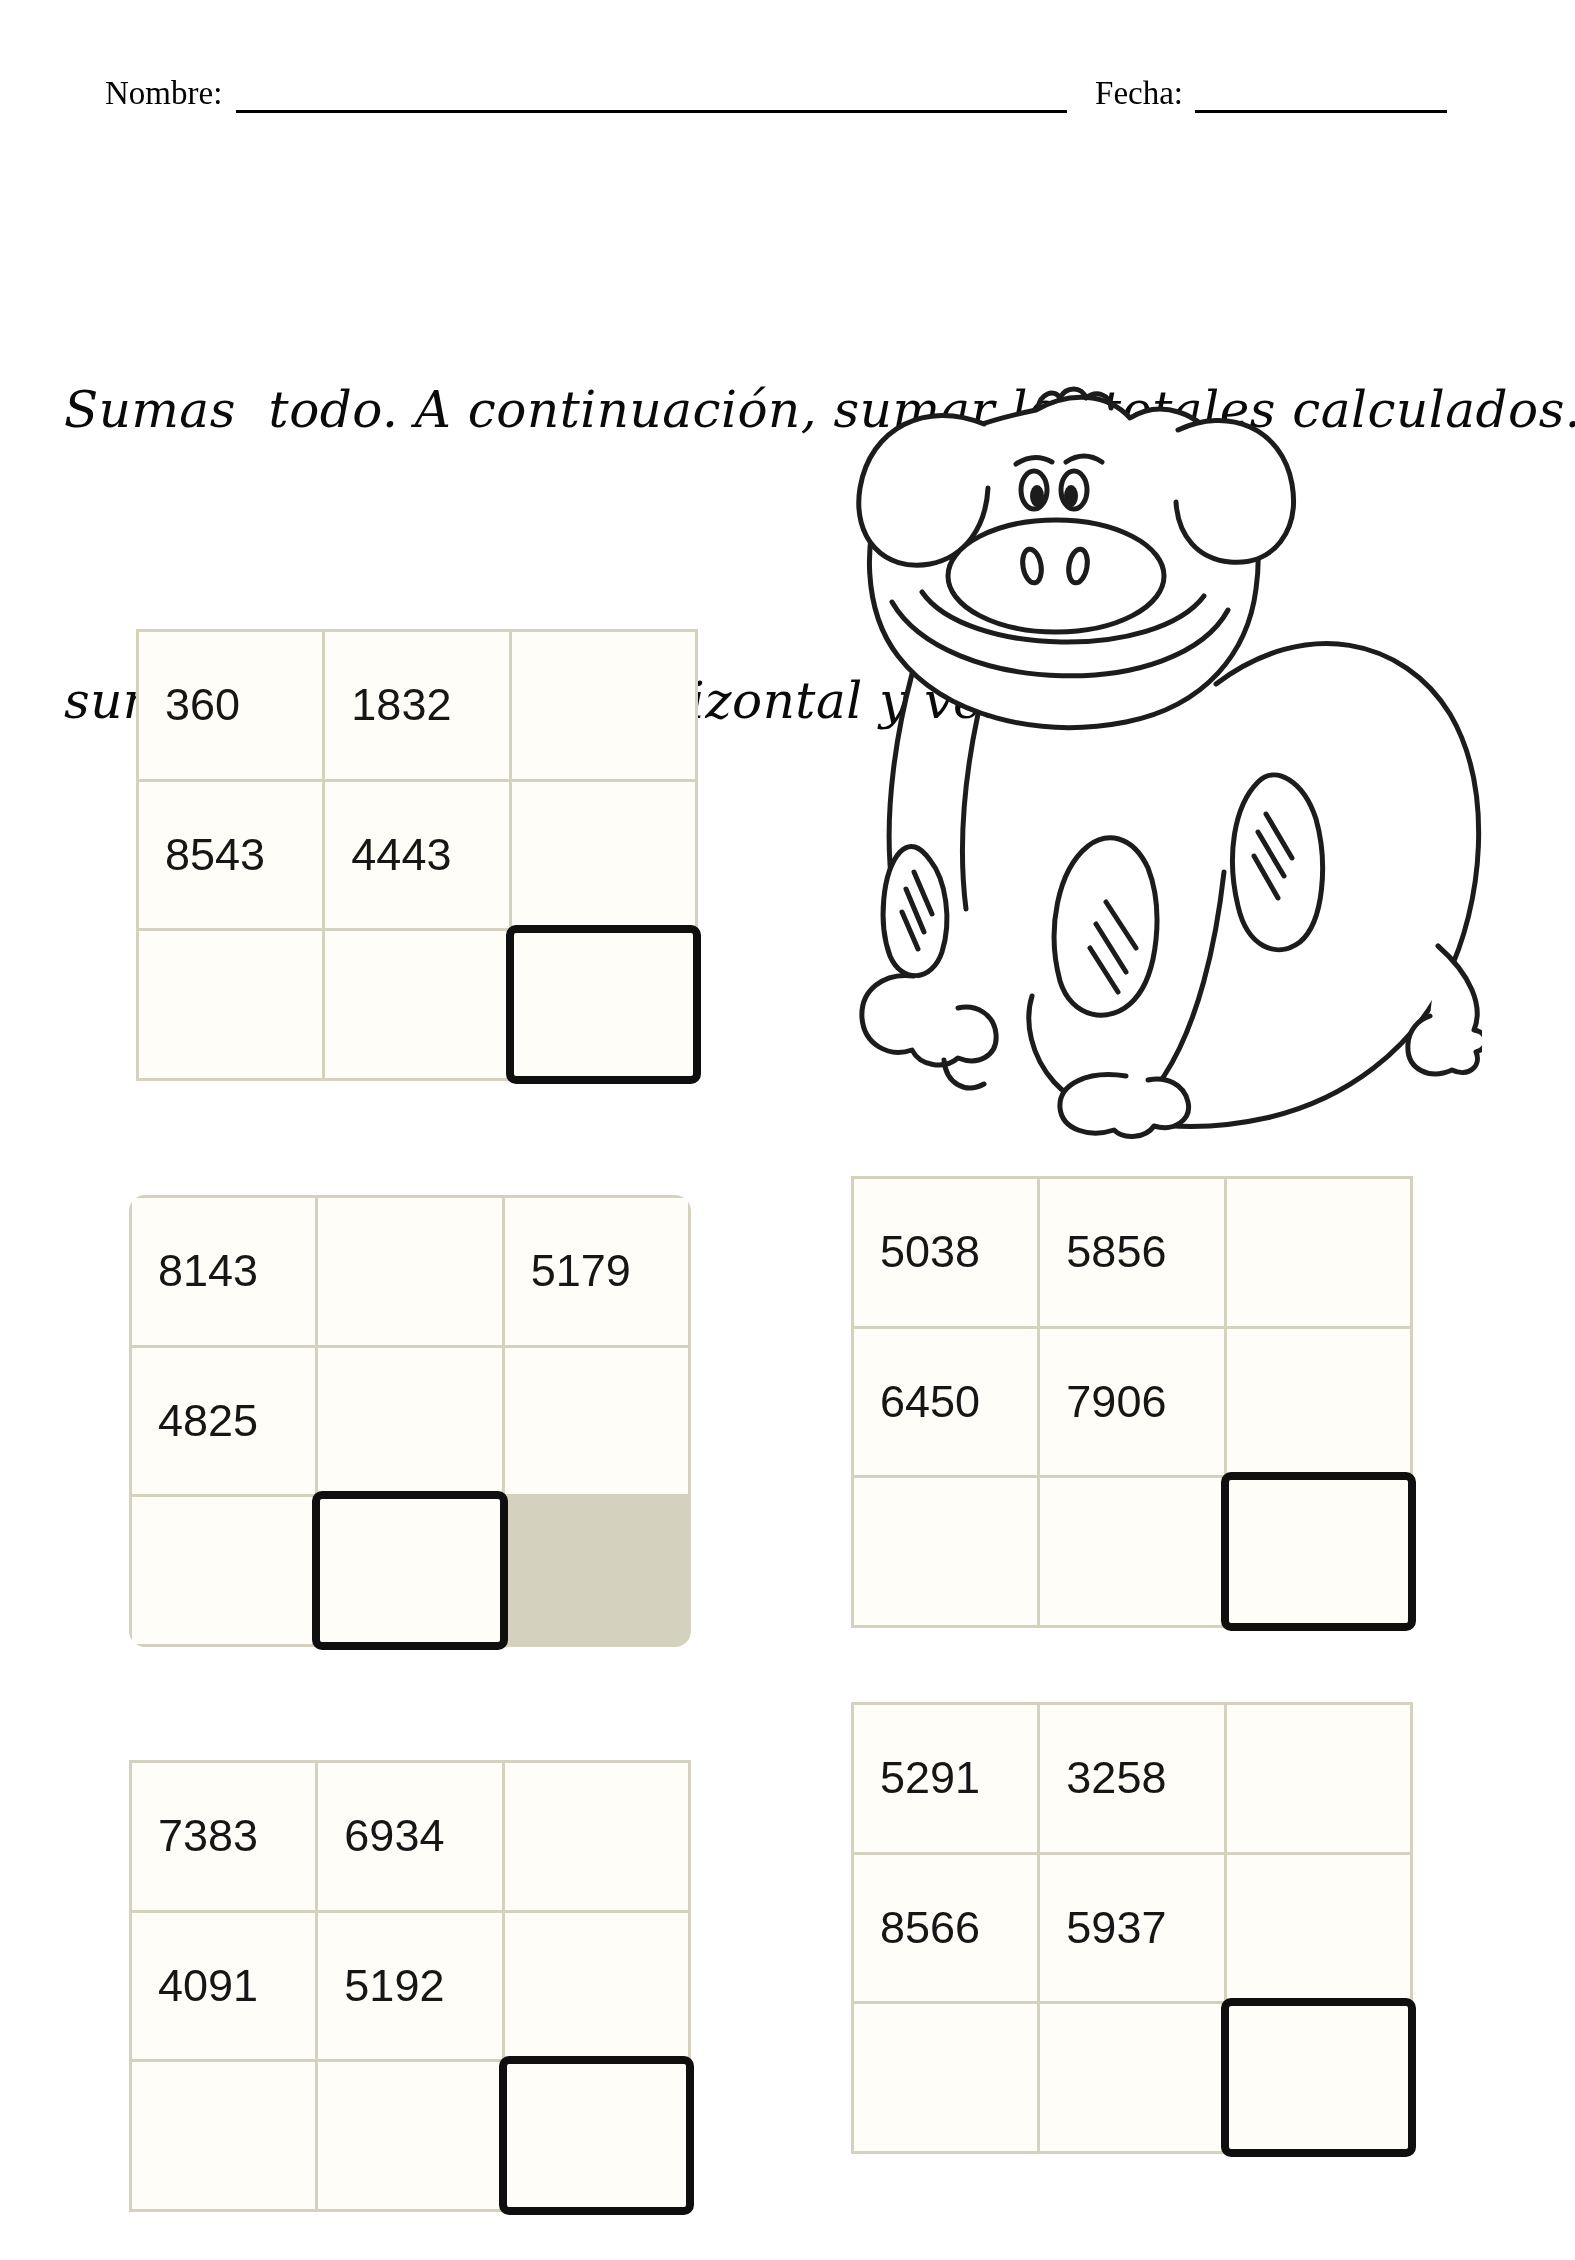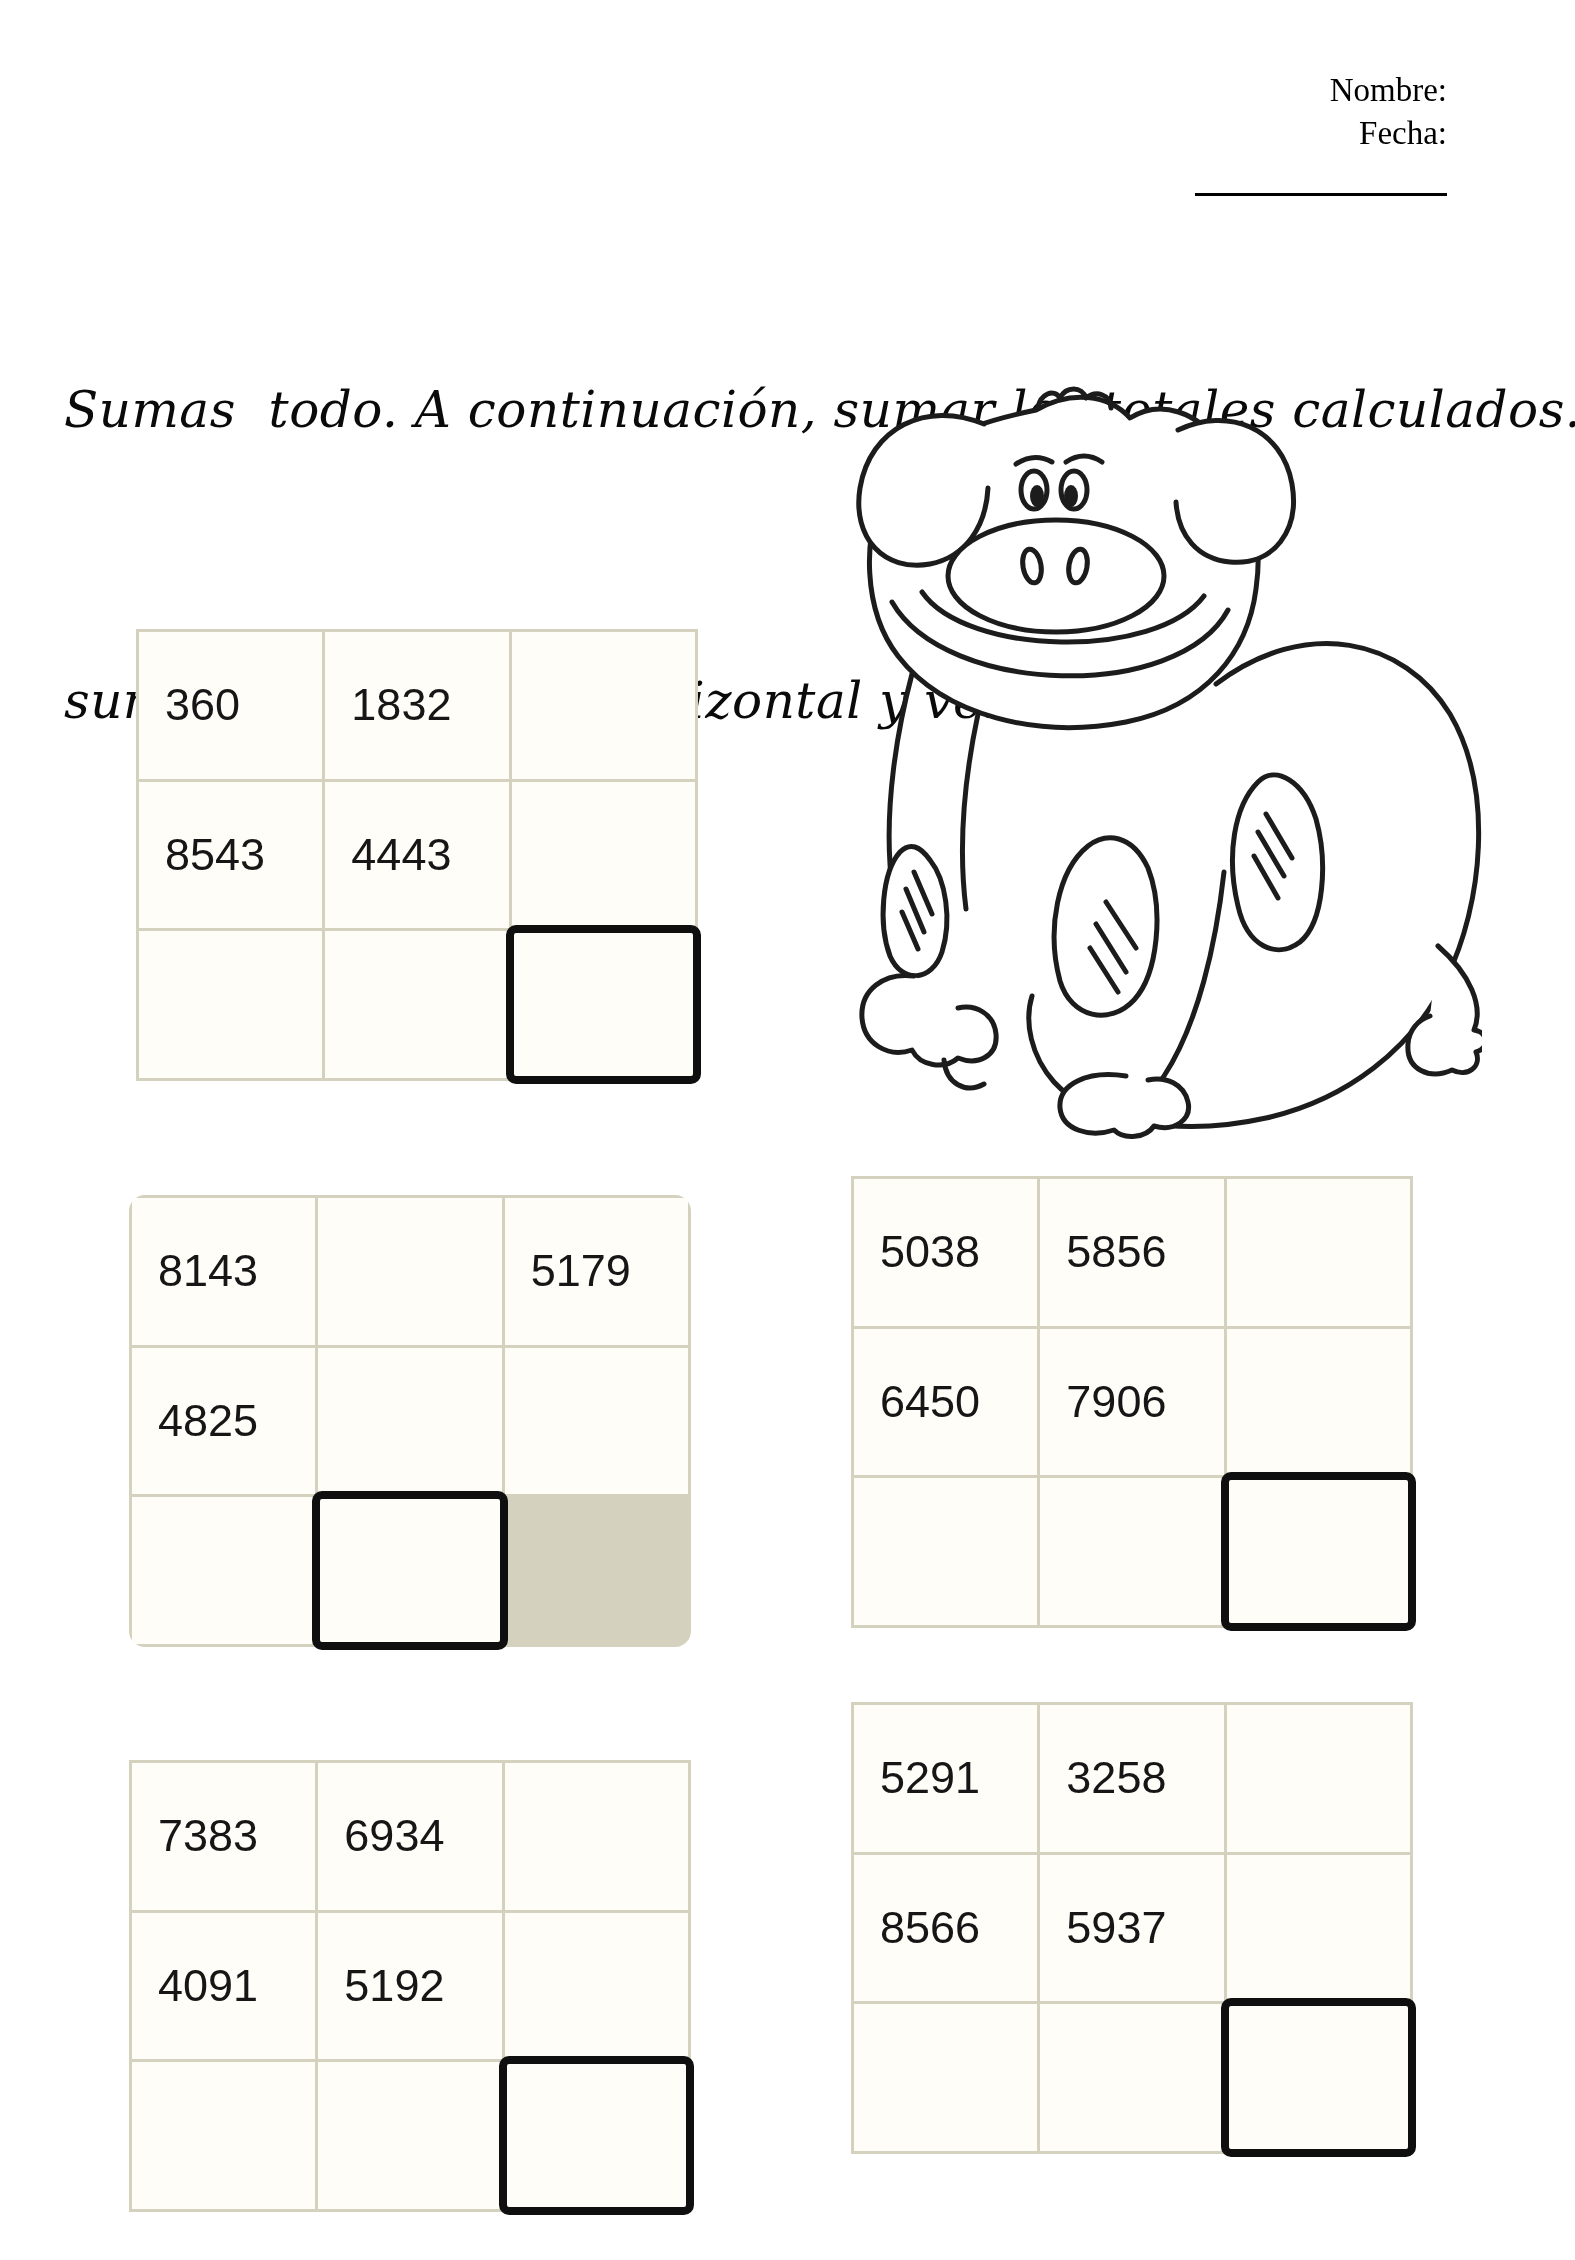--- a/index.html
+++ b/index.html
@@ -4,22 +4,22 @@
 <style>
   html,body{margin:0;padding:0;}
   body{
     width:1575px;height:2260px;position:relative;background:#ffffff;
     font-family:"Liberation Sans",sans-serif;color:#000;
     --grid-line:#d5d1bf; --cell-bg:#fffdf7; --num:#161616; --box:#0f0f0f;
   }
   .page{position:absolute;inset:0;overflow:hidden;}
 
   
-  .hdr{position:absolute;left:119px;right:128px;top:70px;display:flex;align-items:flex-end;
-       font-family:"Liberation Serif",serif;font-size:33px;line-height:40px;flex-direction:column;}
+  .hdr{position:absolute;left:105px;right:128px;top:70px;display:flex;align-items:flex-end;
+       font-family:"Liberation Serif",serif;font-size:33px;line-height:40px;}
   .blank{border-bottom:3px solid #000;height:40px;}
   .blank.name{flex:1;margin-left:14px;margin-right:28px;}
   .blank.date{width:252px;margin-left:12px;}
 
   
   .instructions{position:absolute;left:64px;top:168px;width:1480px;
       font-family:cursive,"DejaVu Serif",serif;font-style:italic;font-weight:500;
       font-size:50px;line-height:97px;letter-spacing:.5px;color:#0a0a0a;white-space:pre;}
 
   

